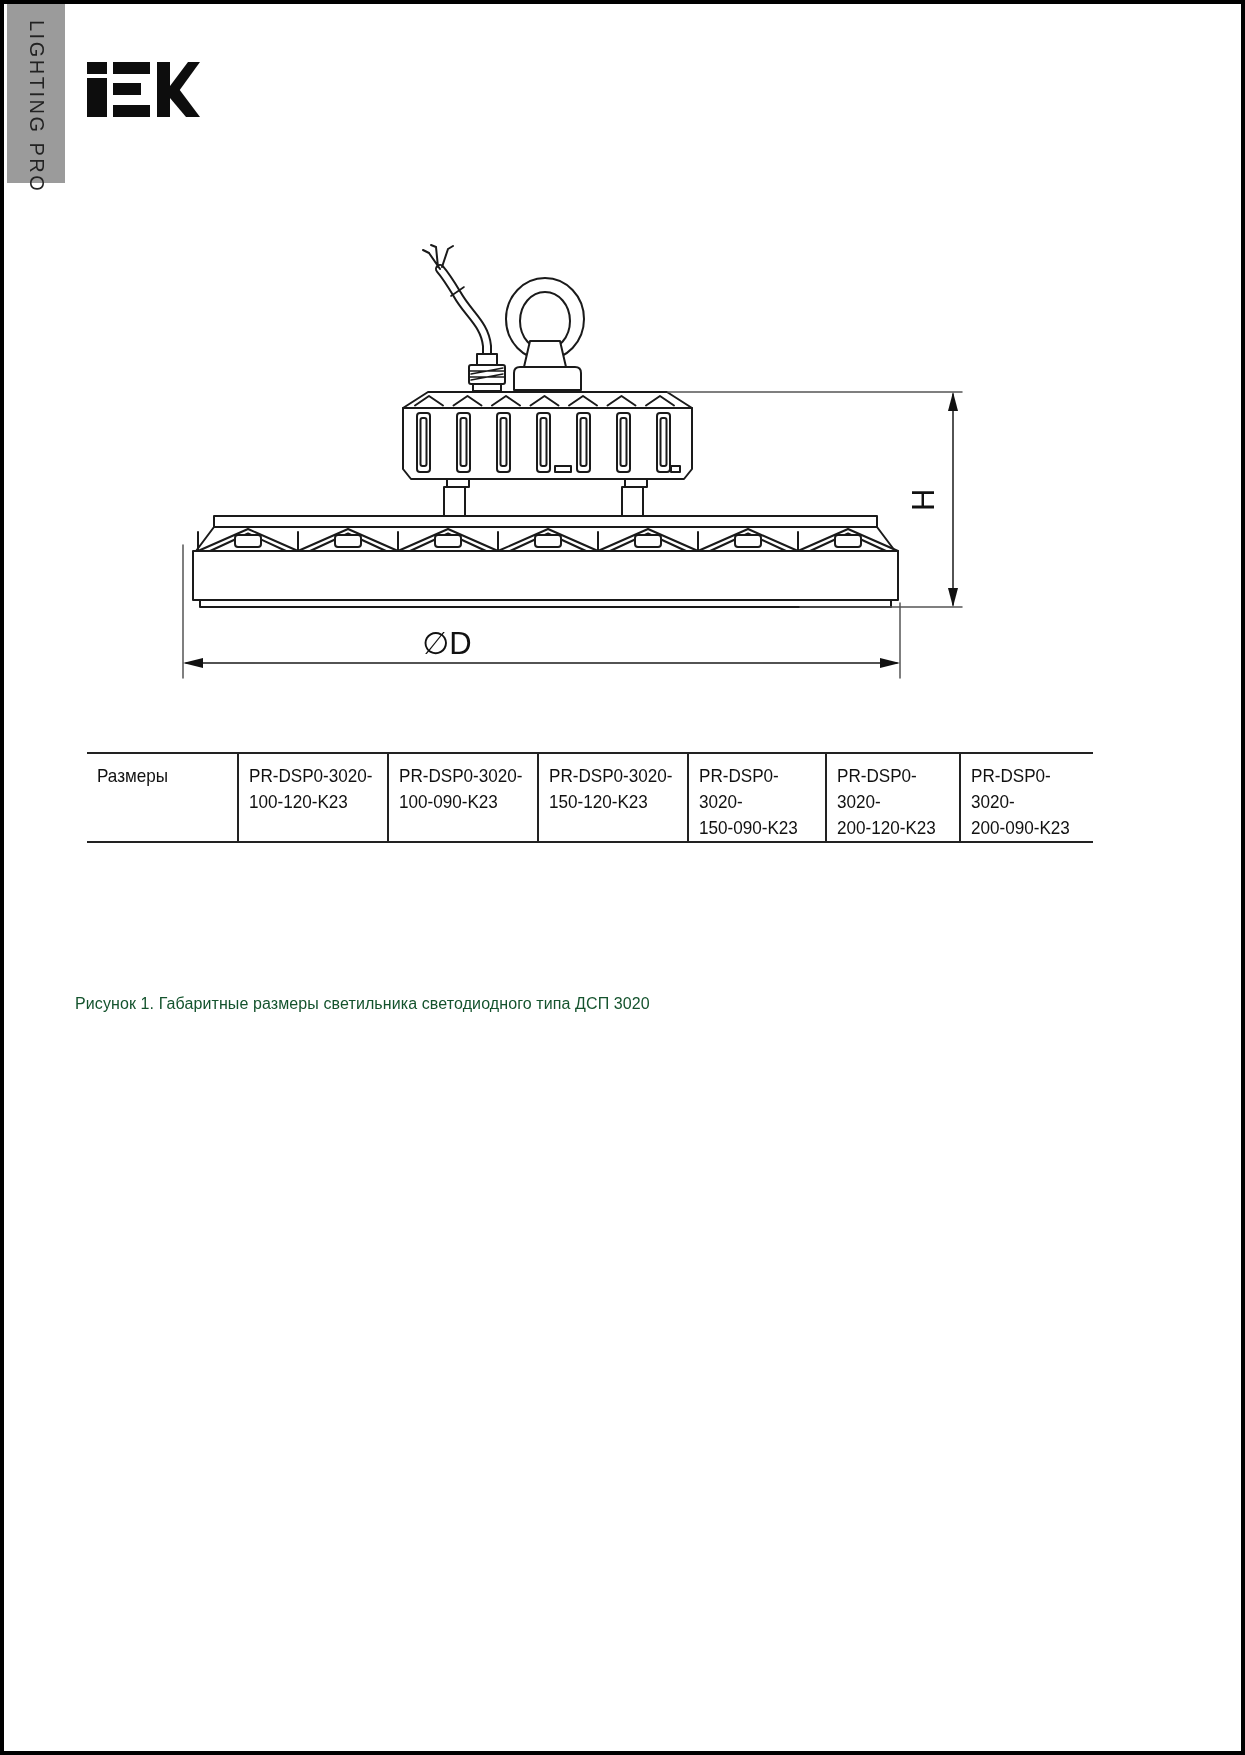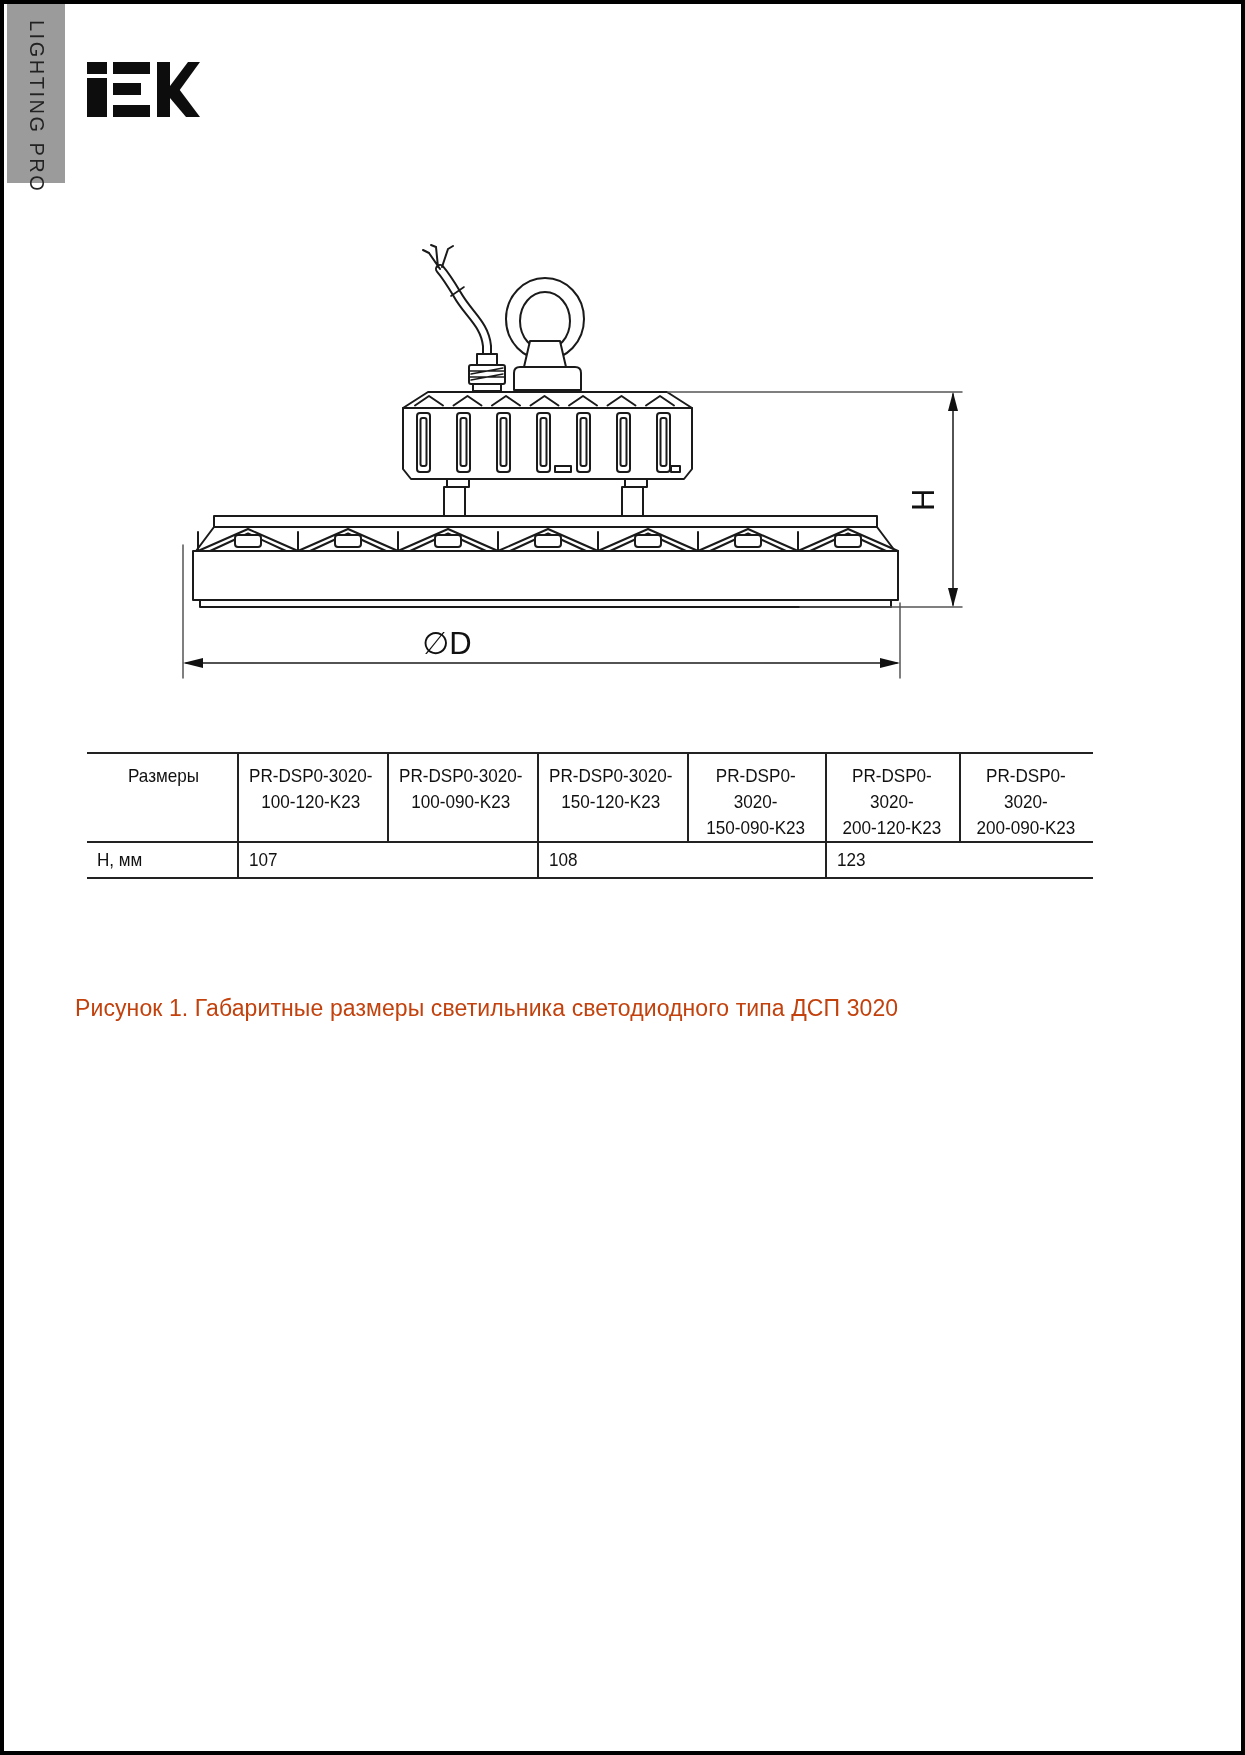--- a/index.html
+++ b/index.html
@@ -28,30 +28,30 @@
   
   .dim-table {
     position:absolute; left:87px; top:752px; width:1006px;
     border-collapse:collapse; table-layout:fixed;
     font-size:19px; color:#111;
   }
   .dim-table td { padding:0 0 0 10px; vertical-align:middle; }
   .dim-table .hdr td {
     height:62px; vertical-align:top; padding-top:9px;
     border-bottom:2px solid #222;
-    white-space:pre-line; line-height:26px;text-align:center;
+    white-space:pre-line; line-height:26px;
   }
   .dim-table tr:first-child td { border-top:2px solid #222; }
   .dim-table .r2 td { height:43px; border-bottom:2px solid #222; }
   .dim-table .r3 td { height:34px; border-bottom:2px solid #222; }
   .dim-table td.vsep { border-left:2px solid #222; }
   .cnd { display:inline-block; transform:scaleX(0.9); transform-origin:left center; white-space:pre-line; }
   
   .caption {
-    position:absolute; left:75px; top:995px; font-size:23px; color:#c2410c;
+    position:absolute; left:75px; top:995px; font-size:16px; color:#14532d;
     letter-spacing:0.1px; white-space:nowrap;
   }
 </style>
 </head>
 <body>
 
 <div class="page">
 
   <div class="banner">
     <span class="banner-text">LIGHTING PRO</span>
@@ -187,24 +187,18 @@
 100-090-K23</span></td>
         <td class="vsep"><span class="cnd">PR-DSP0-3020-
 150-120-K23</span></td>
         <td class="vsep"><span class="cnd">PR-DSP0-3020-
 150-090-K23</span></td>
         <td class="vsep"><span class="cnd">PR-DSP0-3020-
 200-120-K23</span></td>
         <td class="vsep"><span class="cnd">PR-DSP0-3020-
 200-090-K23</span></td>
       </tr>
-      <tr class="r3">
-        <td><span class="cnd">H, мм</span></td>
-        <td class="vsep" colspan="2"><span class="cnd">107</span></td>
-        <td class="vsep" colspan="2"><span class="cnd">108</span></td>
-        <td class="vsep" colspan="2"><span class="cnd">123</span></td>
-      </tr>
     </tbody>
   </table>
 
   <div class="caption">Рисунок 1. Габаритные размеры светильника светодиодного типа ДСП 3020</div>
 
 </div>
 
 </body></html>

